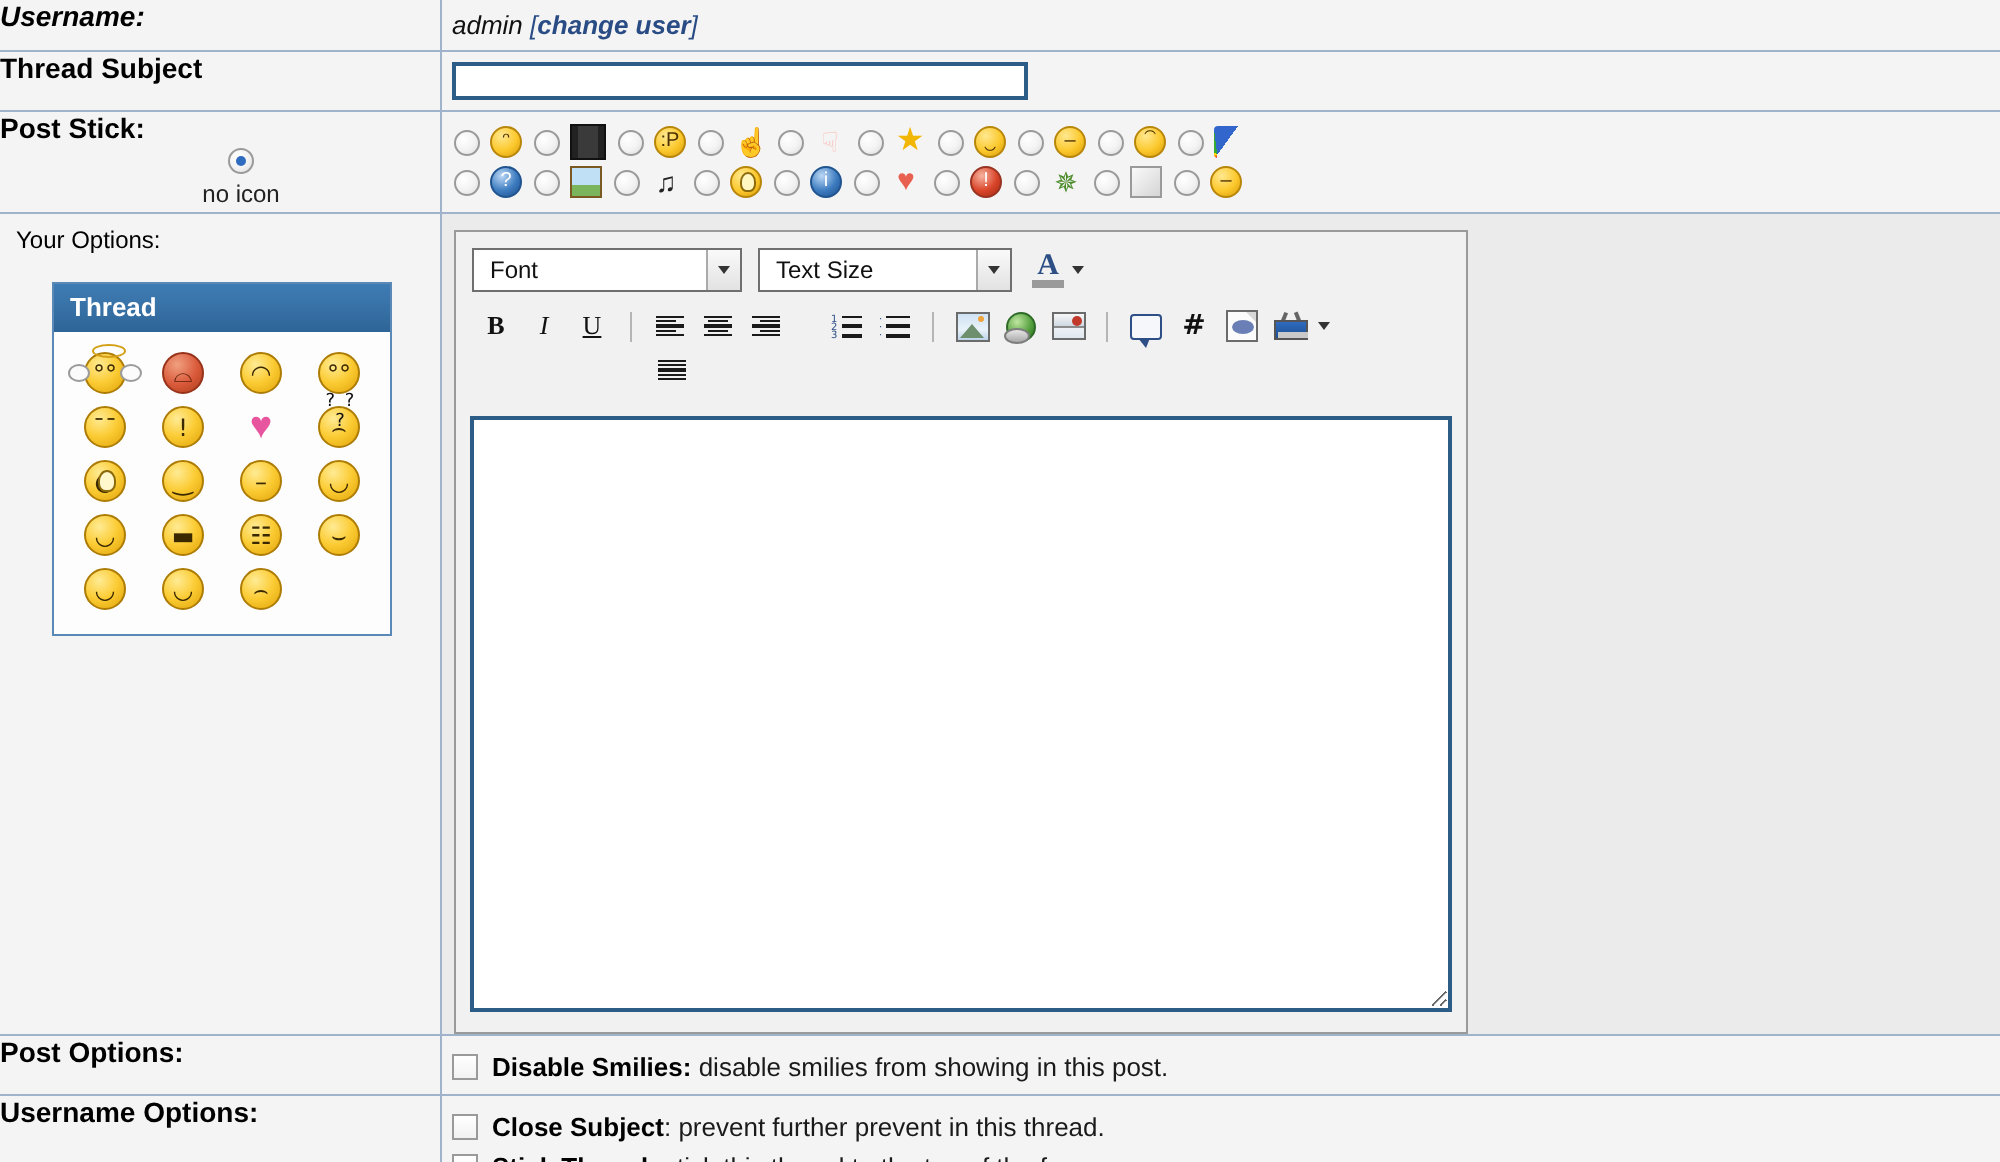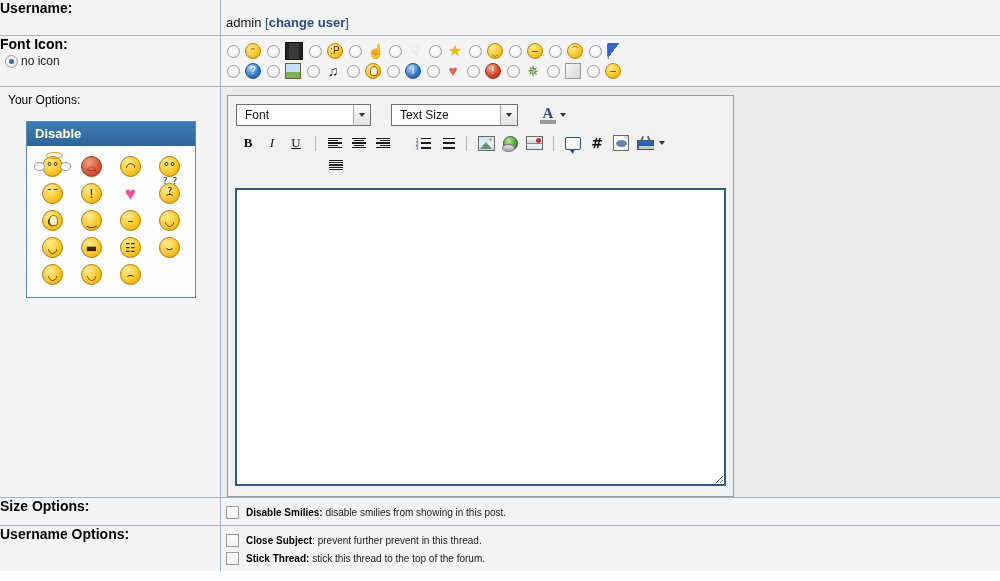--- a/index.html
+++ b/index.html
@@ -32,40 +32,40 @@
     font-size: 14px;
     color: #000;
     letter-spacing: 0;
   }
   .value-cell {
     background: #f4f4f4;
     padding: 0;
   }
 
   
-  .row-username .label-cell, .row-username .value-cell { height: 22px; }
-  .username-val { padding: 15px 0 5px 5px; font-size: 13px; color: #111; }
+  .row-username .label-cell, .row-username .value-cell { height: 22px; font-style: italic; }
+  .username-val { padding: 5px 0 5px 5px; font-size: 13px; color: #111; }
   .change-user { color: #2a4c85; font-weight: bold; text-decoration: none; }
   .bracket { color: #2a4c85; }
 
   
   .subject-wrap { padding: 5px 0 5px 5px; }
   .subject-input {
     width: 288px; height: 19px;
     border: 2px solid #2c5d87;
     background: #fff;
     font-family: "Liberation Sans", sans-serif;
     font-size: 12px;
     padding: 0 3px;
     box-sizing: border-box;
     outline: none;
   }
 
   
-  .noicon-line { padding-left: 5px; margin-top: 2px; display:flex; align-items:center; gap:3px;}
+  .noicon-line { padding-left: 21px; margin-top: 2px; display:flex; align-items:center; gap:3px;flex-direction:column;}
   .radio {
     width: 13px; height: 13px; border-radius: 50%;
     background: radial-gradient(circle at 35% 32%, #fff 0%, #f2f2f2 55%, #dcdcdc 100%);
     border: 1px solid #9a9a9a;
     box-sizing: border-box;
     display: inline-block;
     position: relative;
     flex: 0 0 auto;
   }
   .radio.sel::after {
@@ -157,21 +157,21 @@
 
   
   .editor-cell { background: #ebebeb; padding: 0; }
   .editor {
     width: 505px;
     margin: 8px 0 0 6px;
     border: 1px solid #9a9a9a;
     background: #f1f1f1;
   }
   .tb-row1 {
-    display: flex; align-items: center; gap: 20px;
+    display: flex; align-items: center; gap: 8px;
     padding: 8px 8px 6px 8px;
   }
   .select {
     display: flex; align-items: stretch;
     height: 22px; border: 1px solid #6f6f6f; background: #fff;
     box-sizing: border-box;
   }
   .select .txt {
     padding: 0 8px; line-height: 20px; font-size: 12px; color: #111;
     white-space: nowrap;
@@ -254,21 +254,21 @@
     width: 491px; height: 298px;
     margin: 4px 7px 7px 7px;
     background: #fff;
     border: 2px solid #2c5d87;
     box-sizing: border-box;
     position: relative;
   }
 
   
   .opts { padding: 8px 0 6px 5px; }
-  .opt-line { display: flex; align-items: center; gap: 7px; margin-bottom: 5px; font-size: 10px;}
+  .opt-line { display: flex; align-items: center; gap: 7px; margin-bottom: 5px; font-size: 13px;}
   .opt-line:last-child { margin-bottom: 0; }
   .cbox {
     width: 13px; height: 13px;
     border: 1px solid #9a9a9a;
     background: linear-gradient(to bottom,#ffffff,#f2f2f2);
     box-sizing: border-box; flex: 0 0 auto;
   }
   .opt-strong { font-weight: bold; color: #000; }
   .opt-desc { color: #1a1a1a; }
 </style>
@@ -283,24 +283,34 @@
       <span class="lbl">Username:</span>
     </td>
     <td class="value-cell">
       <div class="username-val">
         <span>admin</span>
         <span class="bracket">[</span><a href="#" class="change-user">change user</a><span class="bracket">]</span>
       </div>
     </td>
   </tr>
 
-
   <tr class="row-sep">
     <td class="label-cell">
-      <span class="lbl">Font Icon:</span>
+      <span class="lbl">Thread Subject</span>
+    </td>
+    <td class="value-cell">
+      <div class="subject-wrap">
+        <input class="subject-input" type="text" placeholder="" style="">
+      </div>
+    </td>
+  </tr>
+
+  <tr class="row-sep">
+    <td class="label-cell">
+      <span class="lbl">Post Stick:</span>
       <div class="noicon-line">
         <span class="radio sel"></span>
         <span class="noicon-text">no icon</span>
       </div>
     </td>
     <td class="value-cell">
       <div class="icon-grid">
         <div class="icon-row" id="picon-row1">
               <span class="icon-pair">
                 <span class="radio"></span>
@@ -428,21 +438,21 @@
               </span>
             </div>
       </div>
     </td>
   </tr>
 
   <tr class="row-sep">
     <td class="msg-label-cell" style="width:220px;padding:6px 0 6px 8px;">
       <span class="lbl">Your Options:</span>
       <div class="smilies-box">
-        <div class="smilies-head">Disable</div>
+        <div class="smilies-head">Thread</div>
         <div class="smilies-grid" id="smilies-grid">
               <span class="smile">
                 <span class="sface">
                   <span class="sglyph">°°</span>
                   <span class="wings" style="position: absolute; inset: 0px;"></span>
                   <span class="halo"></span>
                 </span>
               </span>
               <span class="smile">
                 <span class="sface red">
@@ -659,21 +669,21 @@
                 </span>
               </span>
             </div>
         <textarea class="msgbox" placeholder="" style=""></textarea>
       </div>
     </td>
   </tr>
 
   <tr class="row-sep">
     <td class="label-cell">
-      <span class="lbl">Size Options:</span>
+      <span class="lbl">Post Options:</span>
     </td>
     <td class="value-cell">
       <div class="opts" id="post-options-list">
             <div class="opt-line">
               <span class="cbox"></span>
               <span><span class="opt-strong">Disable Smilies:</span><span class="opt-desc"> disable smilies from showing in this post.</span></span>
             </div>
           </div>
     </td>
   </tr>

